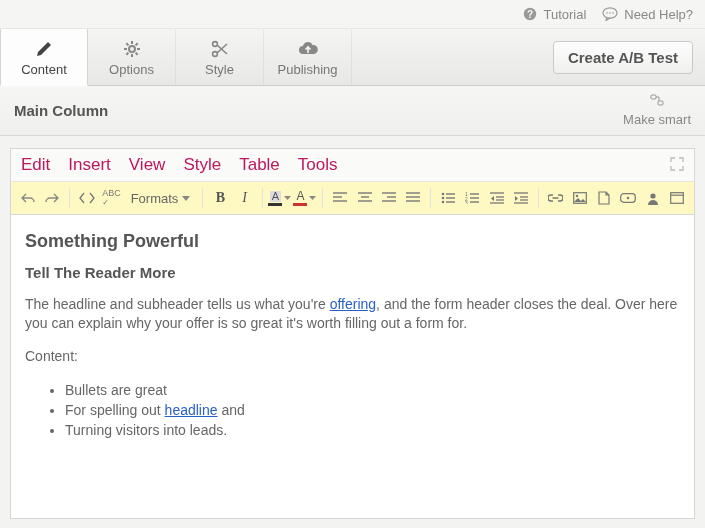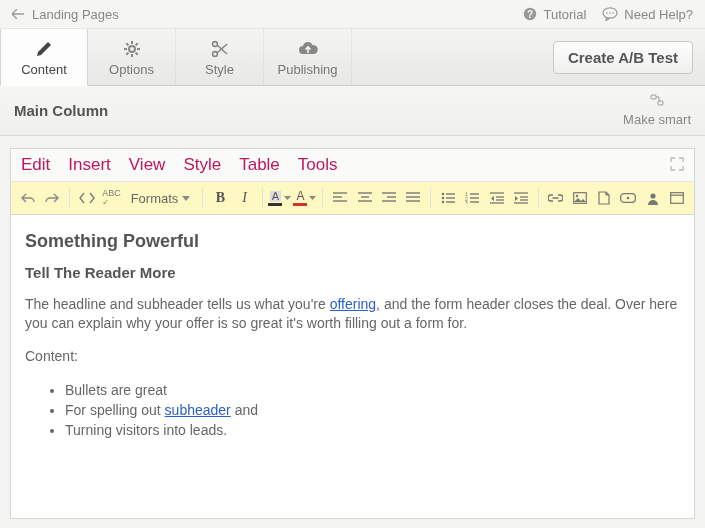--- a/index.html
+++ b/index.html
@@ -156,26 +156,20 @@
 }
 .content p { font-size: 14px; line-height: 1.35; margin-bottom: 14px; color: #666; }
 .content a { color: #2960c8; }
 .content ul { padding-left: 40px; color: #666; font-size: 14px; line-height: 1.45; }
 .content ul li { list-style: disc; }
 </style>
 </head>
 <body>
 
 <div class="topbar">
-  <div class="left">
-    <svg width="12" height="10" viewBox="0 0 12 10">
-        <path d="M5 0 L0 5 L5 10 M0 5 H12" stroke="#999" stroke-width="1.3" fill="none"></path>
-      </svg>
-    <span>Landing Pages</span>
-  </div>
   <div class="spacer"></div>
   <div class="right">
     <a>
       <svg width="14" height="14" viewBox="0 0 14 14">
           <circle cx="7" cy="7" r="6.2" fill="#999"></circle>
           <text x="7" y="10.5" text-anchor="middle" font-size="10" fill="#f5f5f4" font-family="Arial" font-weight="bold">?</text>
         </svg>
       <span>Tutorial</span>
     </a>
     <a>
@@ -431,18 +425,18 @@
   <div class="content">
     <h1>Something Powerful</h1>
     <h2>Tell The Reader More</h2>
     <p>
       <span>The headline and subheader tells us what you're </span><a href="#">offering</a><span>, and the form header closes the deal. Over here you can explain why your offer is so great it's worth filling out a form for.</span>
     </p>
     <p>Content:</p>
     <ul>
       <li>Bullets are great</li>
       <li>
-        <span>For spelling out </span><a href="#">subheader</a><span> and</span>
+        <span>For spelling out </span><a href="#">headline</a><span> and</span>
       </li>
       <li>Turning visitors into leads.</li>
     </ul>
   </div>
 </div>
 
 </body></html>

